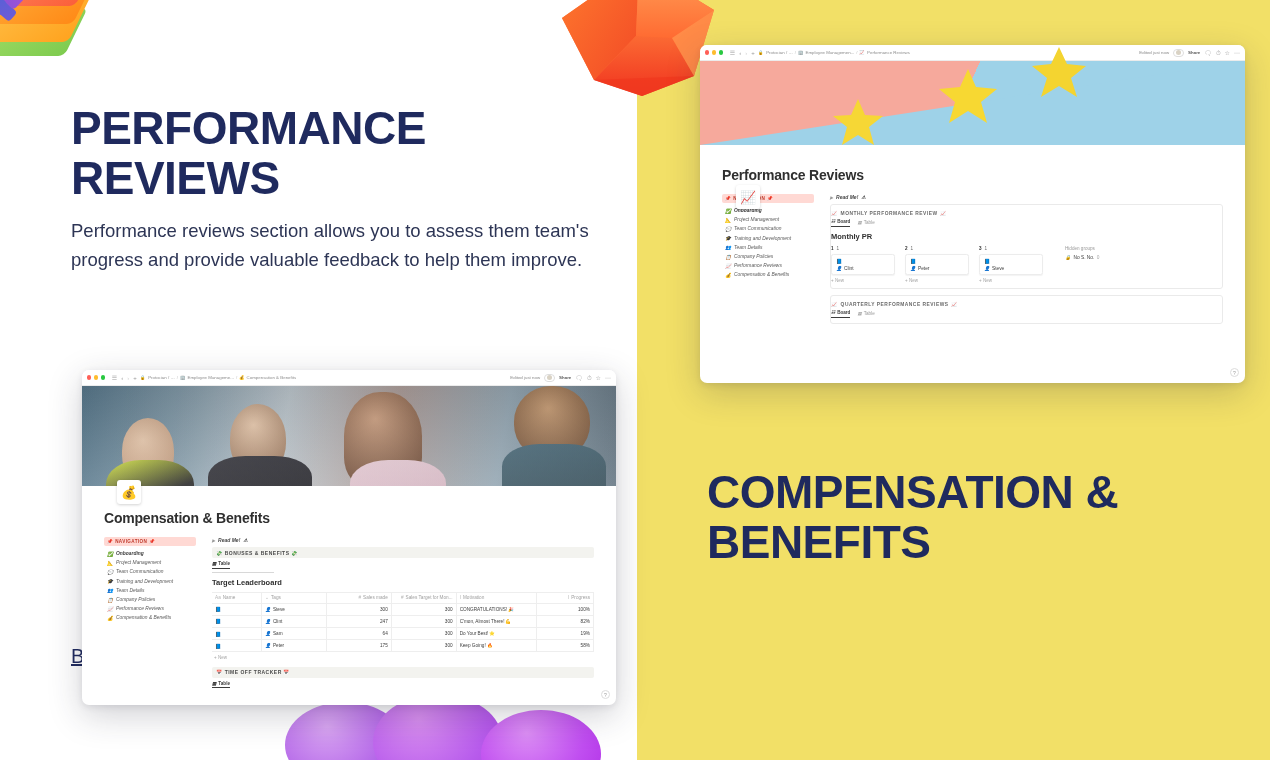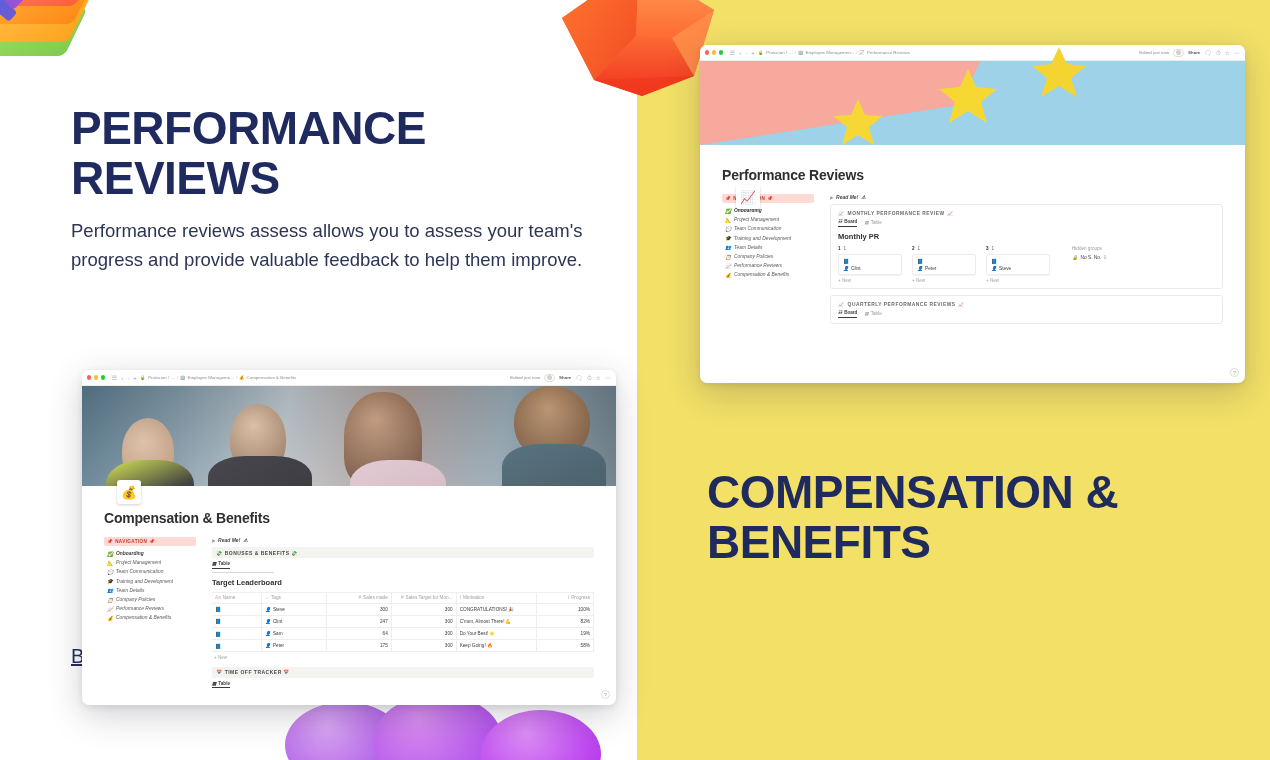--- a/index.html
+++ b/index.html
@@ -139,21 +139,21 @@
     display:flex; align-items:center; gap:3px; font-size:5px;
     color:#4a4a4a; font-style:italic; font-weight:600; margin-bottom:4px;
   }
   .toggle-caret { font-size:4px; color:#9a9a9a; }
 
   .callout {
     background:#f3f3ef; border-radius:2px; padding:2.5px 4px;
     font-size:5px; font-weight:700; letter-spacing:0.5px; color:#4b4b4b;
     margin-bottom:3px;
   }
-  .db-block { border:1px solid #eaeaea; border-radius:3px; padding:5px 7px; margin-bottom:6px; }
+  .db-block { border:1px solid #eaeaea; border-radius:3px; padding:5px 0; margin-bottom:6px; }
   .db-title {
     font-size:4.9px; font-weight:700; letter-spacing:0.5px; color:#6b6b6b;
     display:flex; align-items:center; gap:3px; margin-bottom:3px;
   }
   .db-tabs { display:flex; gap:7px; margin-bottom:5px; }
   .db-tab {
     font-size:4.6px; color:#9a9a9a; display:flex; align-items:center; gap:2px;
     padding-bottom:1.5px;
   }
   .db-tab.active { color:#3c3c3c; font-weight:600; border-bottom:1px solid #3c3c3c; }
@@ -250,21 +250,21 @@
 </div>
 
 <div class="prop blobs">
   <div class="blob blob1"></div>
   <div class="blob blob2"></div>
   <div class="blob blob3"></div>
 </div>
 
 <div class="txtblock left-text">
   <h1 class="lead-title">PERFORMANCE REVIEWS</h1>
-  <p class="lead-body">Performance reviews assess allows you to assess your team's progress and provide valuable feedback to help them improve.</p>
+  <p class="lead-body">Performance reviews section allows you to assess them team's progress and provide valuable feedback to help them improve.</p>
 </div>
 <a class="cut-letter">B</a>
 
 <div class="txtblock right-text">
   <h1 class="lead-title">COMPENSATION &amp; BENEFITS</h1>
 </div>
 
 <div class="win" id="win-perf">
 
   <div class="win-bar">

